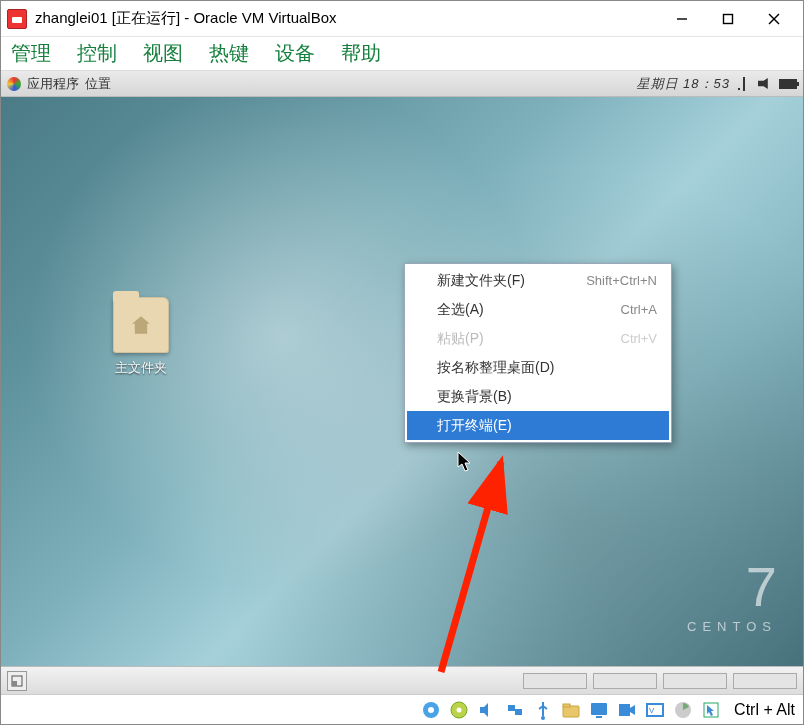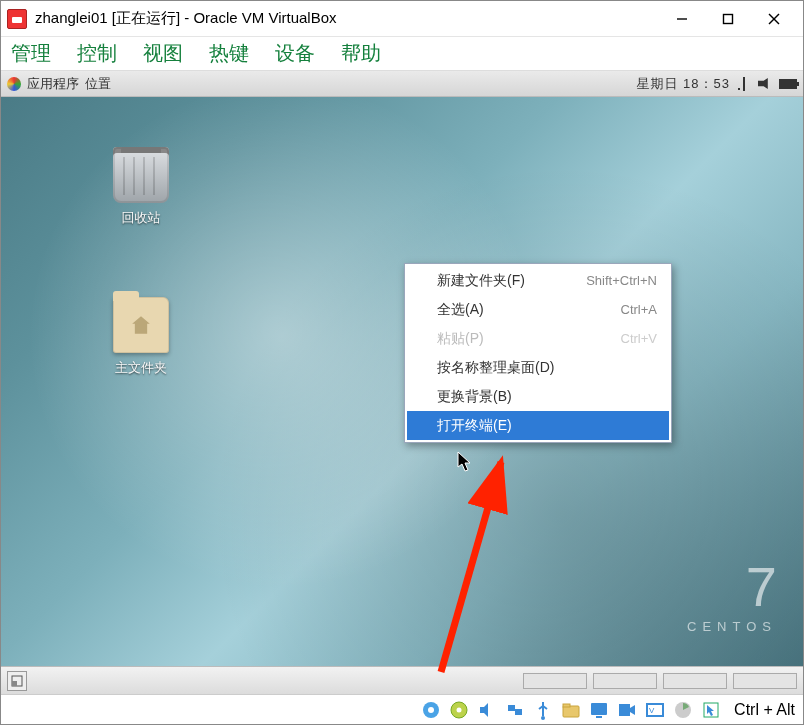--- a/index.html
+++ b/index.html
@@ -15,21 +15,21 @@
 
   .vb-menubar { height: 34px; display: flex; align-items: center; padding: 0 10px; gap: 26px; font-size: 20px; color:#15803d; border-bottom: 1px solid #ddd; }
   .vb-menubar span { cursor: default; }
 
   
   .guest { flex:1; position: relative; overflow: hidden; background: #e8e8e8; }
 
   .guest-panel { height: 26px; background: linear-gradient(#eaeaea,#d6d6d6); border-bottom: 1px solid #bbb; display:flex; align-items:center; font-size:13px; color:#333; padding: 0 6px; gap: 10px; }
   .guest-panel .panel-left { display:flex; align-items:center; gap:6px; }
   .guest-panel .panel-left .app-icon { width:14px; height:14px; background: conic-gradient(#e33,#3a3,#35d,#ec3,#e33); border-radius:50%; }
-  .guest-panel .panel-right { margin-left:auto; display:flex; align-items:center; gap:7px; font-family: monospace; letter-spacing:1px;}
+  .guest-panel .panel-right { margin-left:auto; display:flex; align-items:center; gap:7px; font-family: monospace; letter-spacing:1px;font-style:italic;}
   .tray-icon { width:14px; height:14px; background:#333; }
   .tray-icon.net{ background: radial-gradient(circle,#333 30%,transparent 31%), linear-gradient(#333,#333); background-size: 4px 4px, 2px 14px; background-repeat:no-repeat; background-position: 0 10px, 6px 0; }
   .tray-icon.vol{ clip-path: polygon(0 30%,40% 30%,70% 10%,70% 90%,40% 70%,0 70%);}
   .tray-icon.bat{ width:18px; height:10px; border:1px solid #333; position:relative;}
   .tray-icon.bat:after{content:"";position:absolute;right:-3px;top:2px;width:2px;height:4px;background:#333;}
 
   .guest-desktop { position:absolute; top:26px; left:0; right:0; bottom:0; 
     background: linear-gradient(135deg, #4a7b86 0%, #5d919c 20%, #7db0bb 40%, #a5d0da 55%, #88b8c3 70%, #446f7a 100%);
     overflow:hidden; }
   .guest-desktop:before{content:"";position:absolute;inset:0;background: radial-gradient(circle at 35% 40%, rgba(255,255,255,0.4), transparent 40%), radial-gradient(circle at 70% 70%, rgba(0,0,0,0.15), transparent 50%);}
@@ -121,24 +121,20 @@
       <div class="panel-right">
         <span>星期日 18：53</span>
         <span class="tray-icon net"></span>
         <span class="tray-icon vol"></span>
         <span class="tray-icon bat"></span>
       </div>
     </div>
 
     <div class="guest-desktop">
 
-      <div class="desktop-icon trash" style="left:95px; top:50px;">
-        <div class="ico"></div>
-        <div>回收站</div>
-      </div>
 
       <div class="desktop-icon home" style="left:95px; top:200px;">
         <div class="ico"></div>
         <div>主文件夹</div>
       </div>
 
       <div class="centos-mark">
         <div class="num">7</div>
         <div class="txt">CENTOS</div>
       </div>

